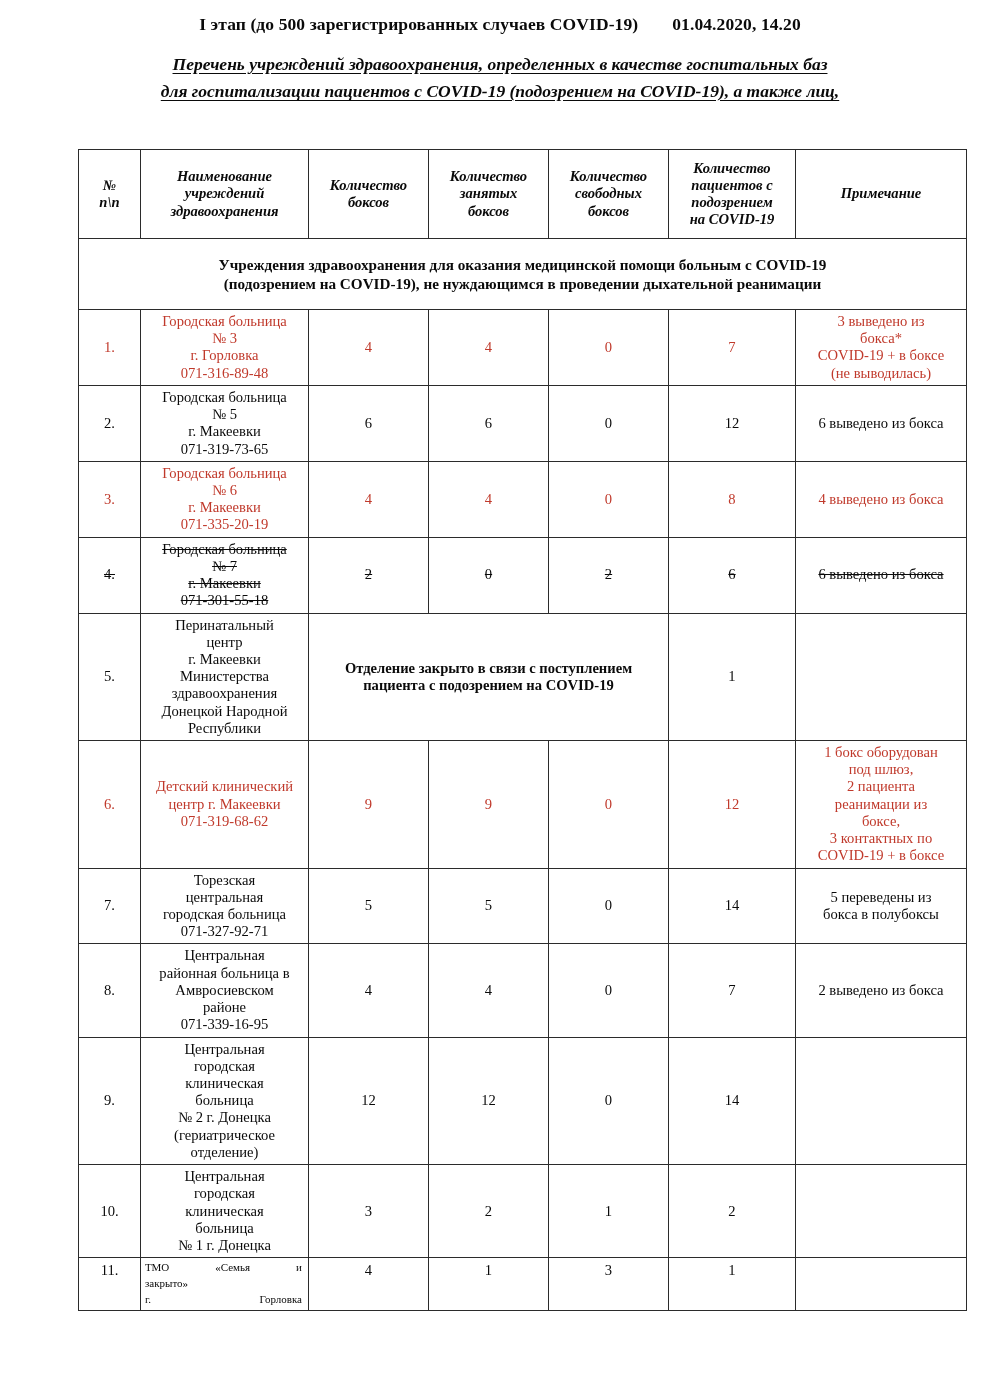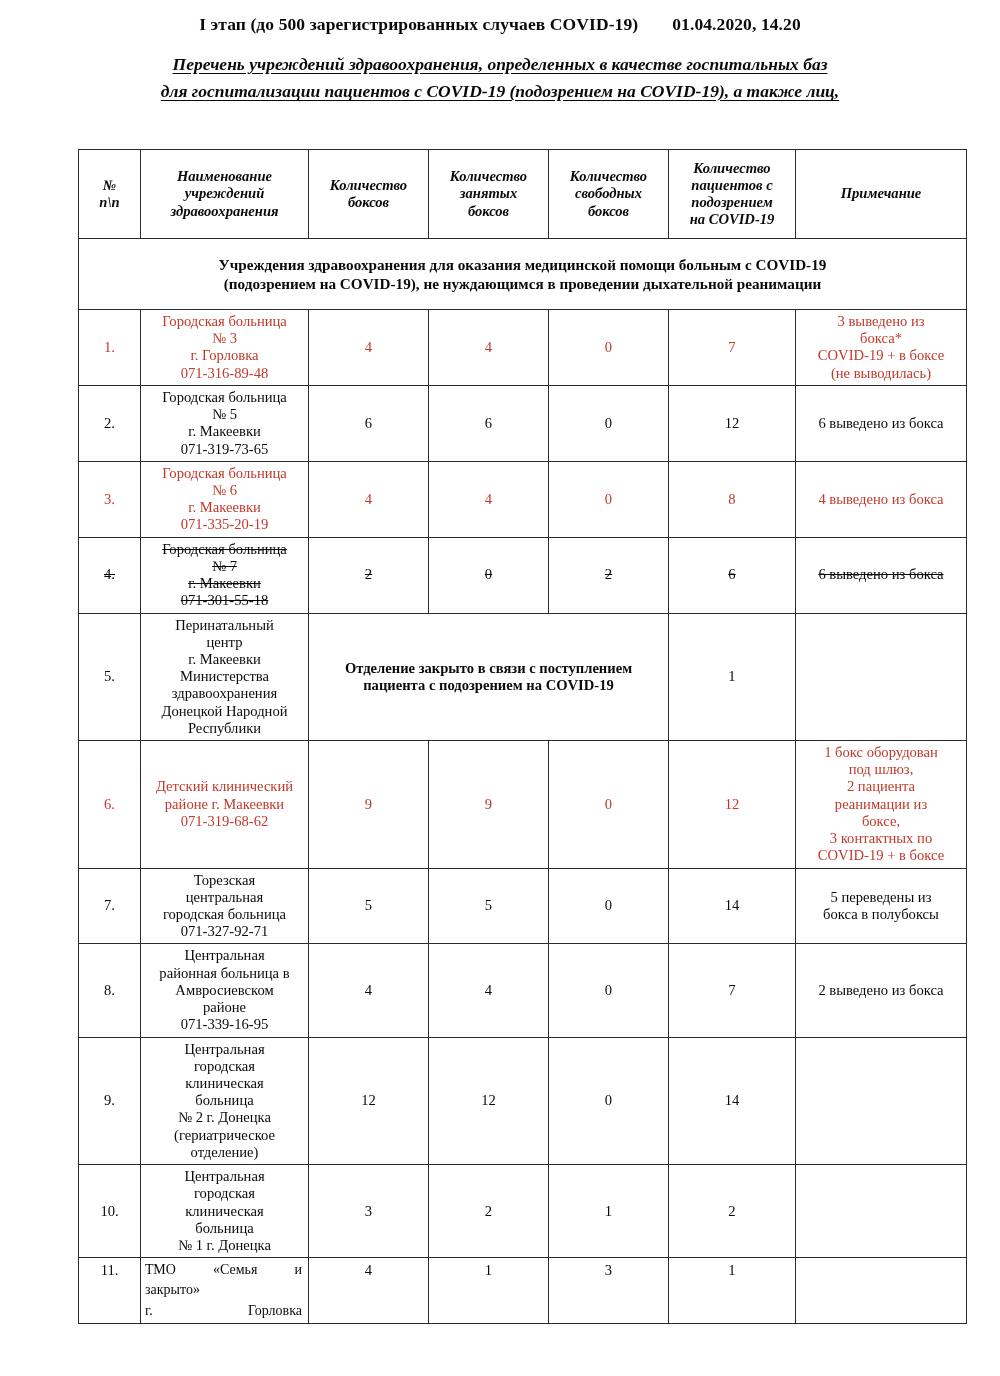--- a/index.html
+++ b/index.html
@@ -122,21 +122,21 @@
   
   tr.struck td {
     text-decoration: line-through;
     text-decoration-thickness: 1px;
   }
 
   
   tr.r11 td.name {
     text-align: justify;
     text-align-last: justify;
-    font-size: 14px;
+    font-size: 11px;
     line-height: 1.45;
     padding: 2px 6px 2px 4px;
     vertical-align: top;
   }
   tr.r11 td {
     vertical-align: top;
     padding-top: 4px;
   }
   tr.r11 td.num {
     vertical-align: top;
@@ -297,21 +297,21 @@
             <span class="nbsp-block">Отделение закрыто в связи с поступлением</span>
             <span class="nbsp-block">пациента с подозрением на COVID-19</span>
           </td>
           <td>1</td>
           <td class="note"></td>
         </tr>
         <tr class="red">
           <td class="num">6.</td>
           <td class="name">
             <span class="nbsp-block">Детский клинический</span>
-            <span class="nbsp-block">районе г. Макеевки</span>
+            <span class="nbsp-block">центр г. Макеевки</span>
             <span class="nbsp-block">071-319-68-62</span>
           </td>
           <td>9</td>
           <td>9</td>
           <td>0</td>
           <td>12</td>
           <td class="note">
             <span class="nbsp-block">1 бокс оборудован</span>
             <span class="nbsp-block">под шлюз,</span>
             <span class="nbsp-block">2 пациента</span>

